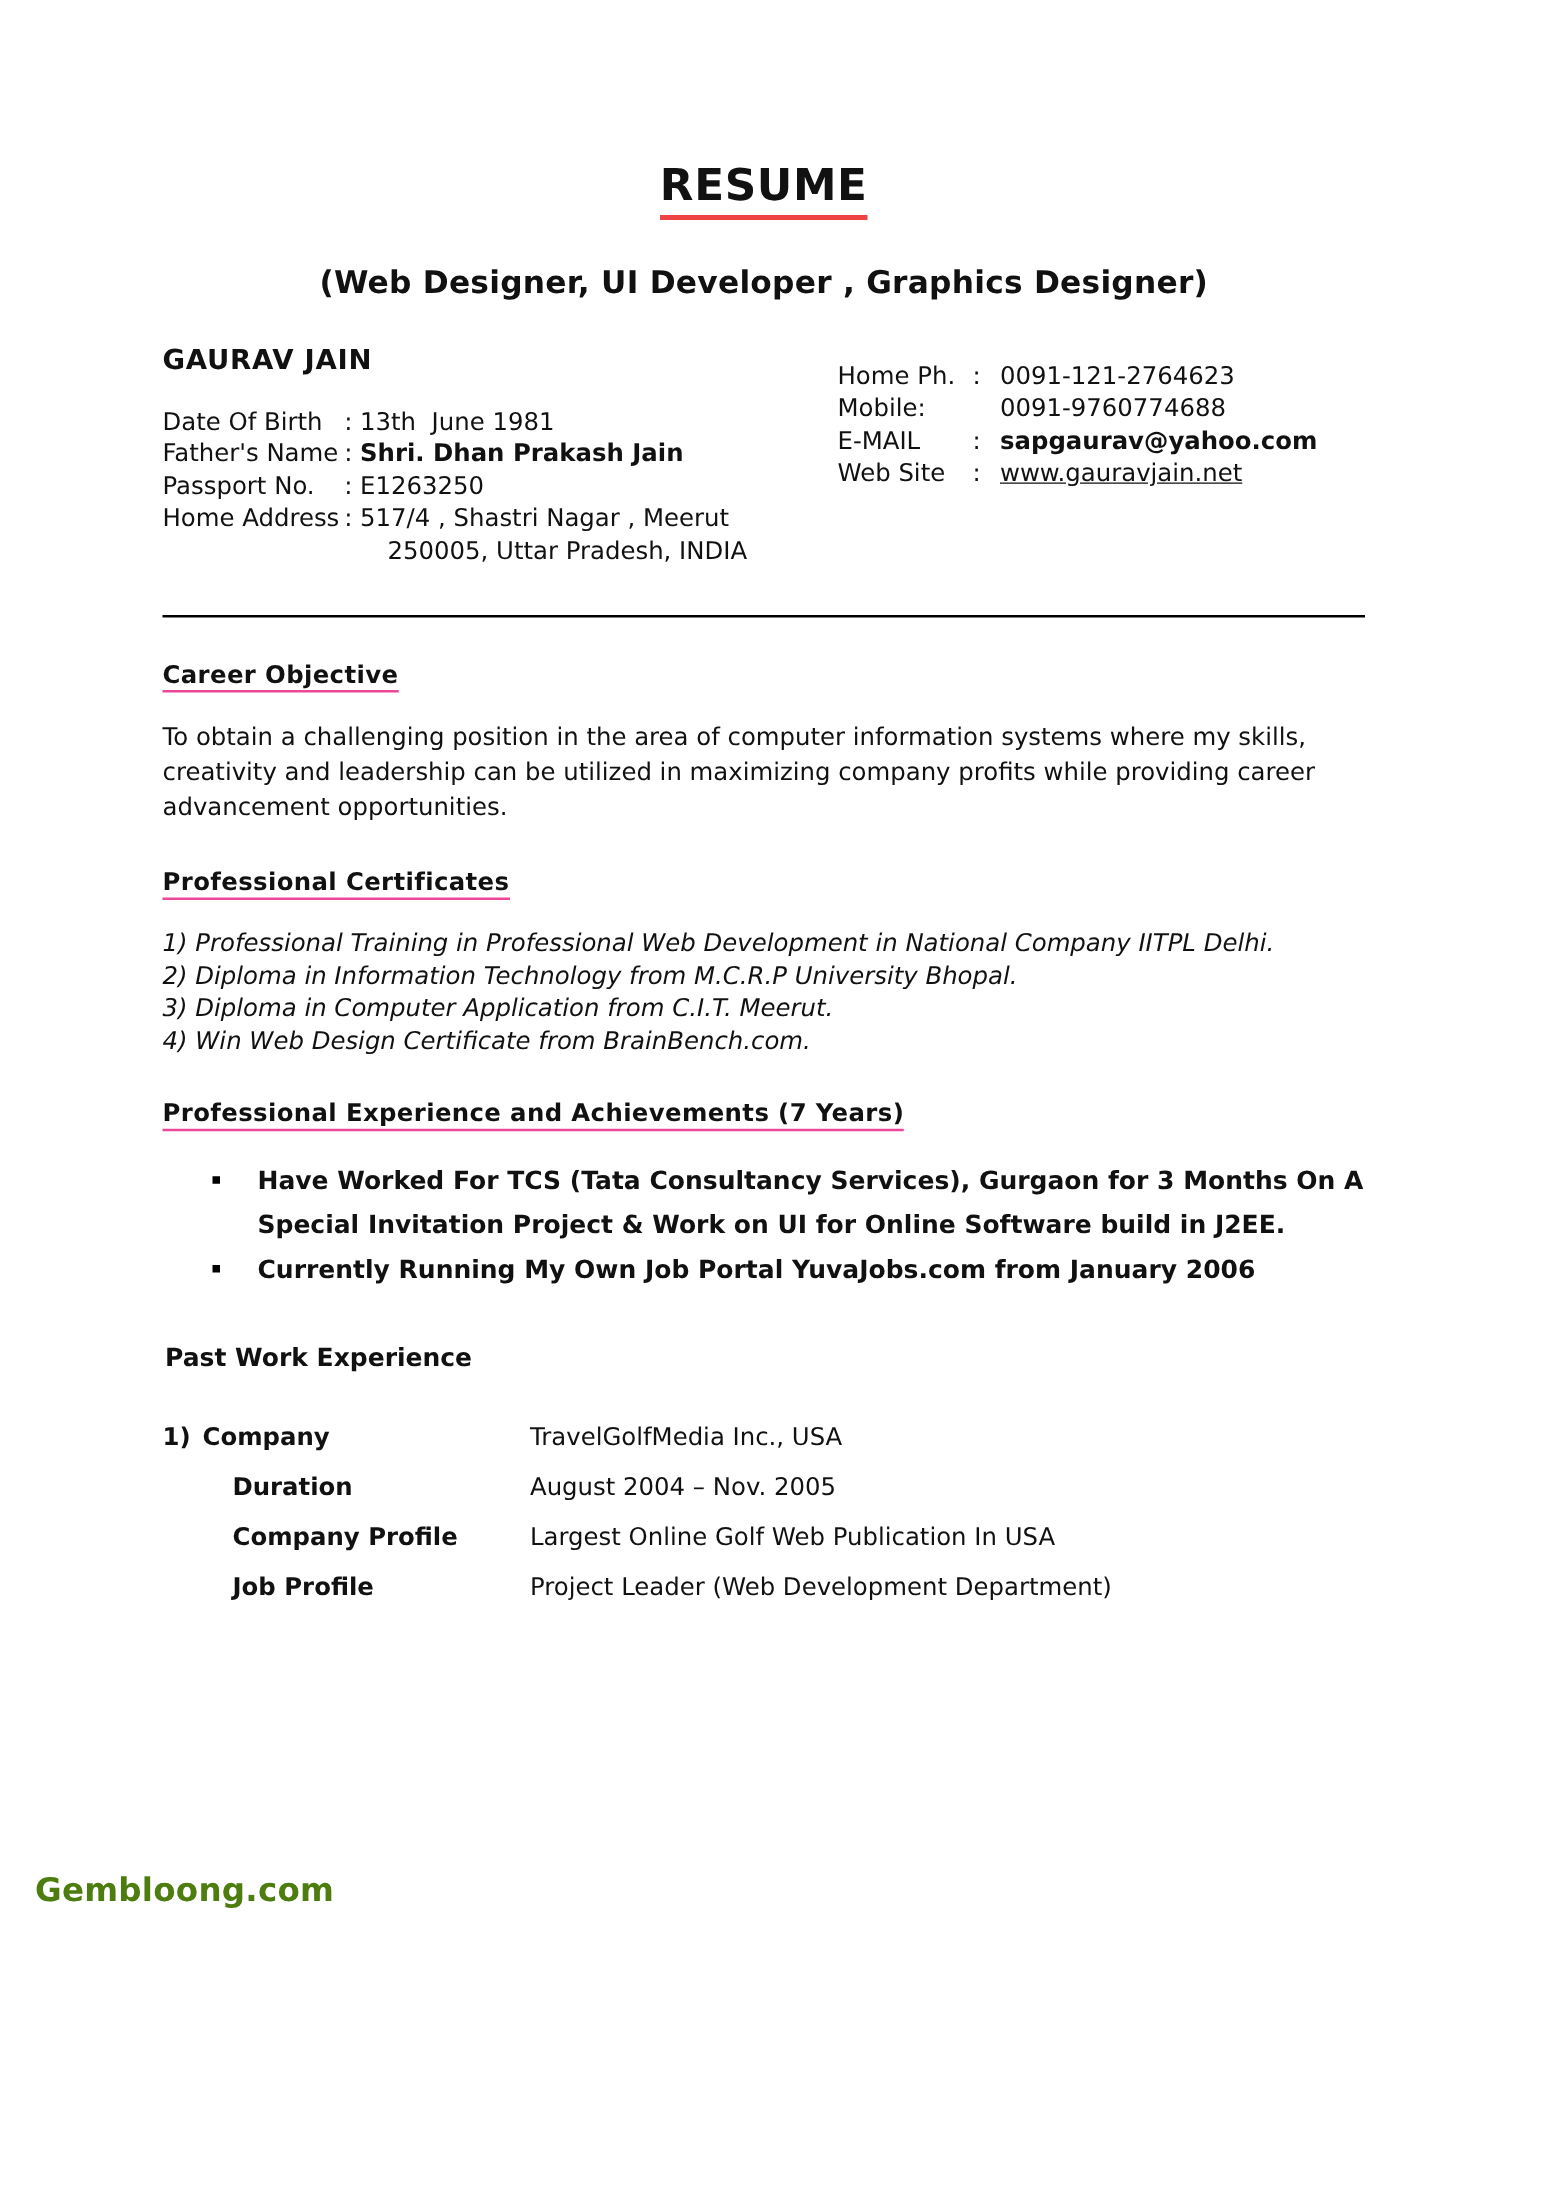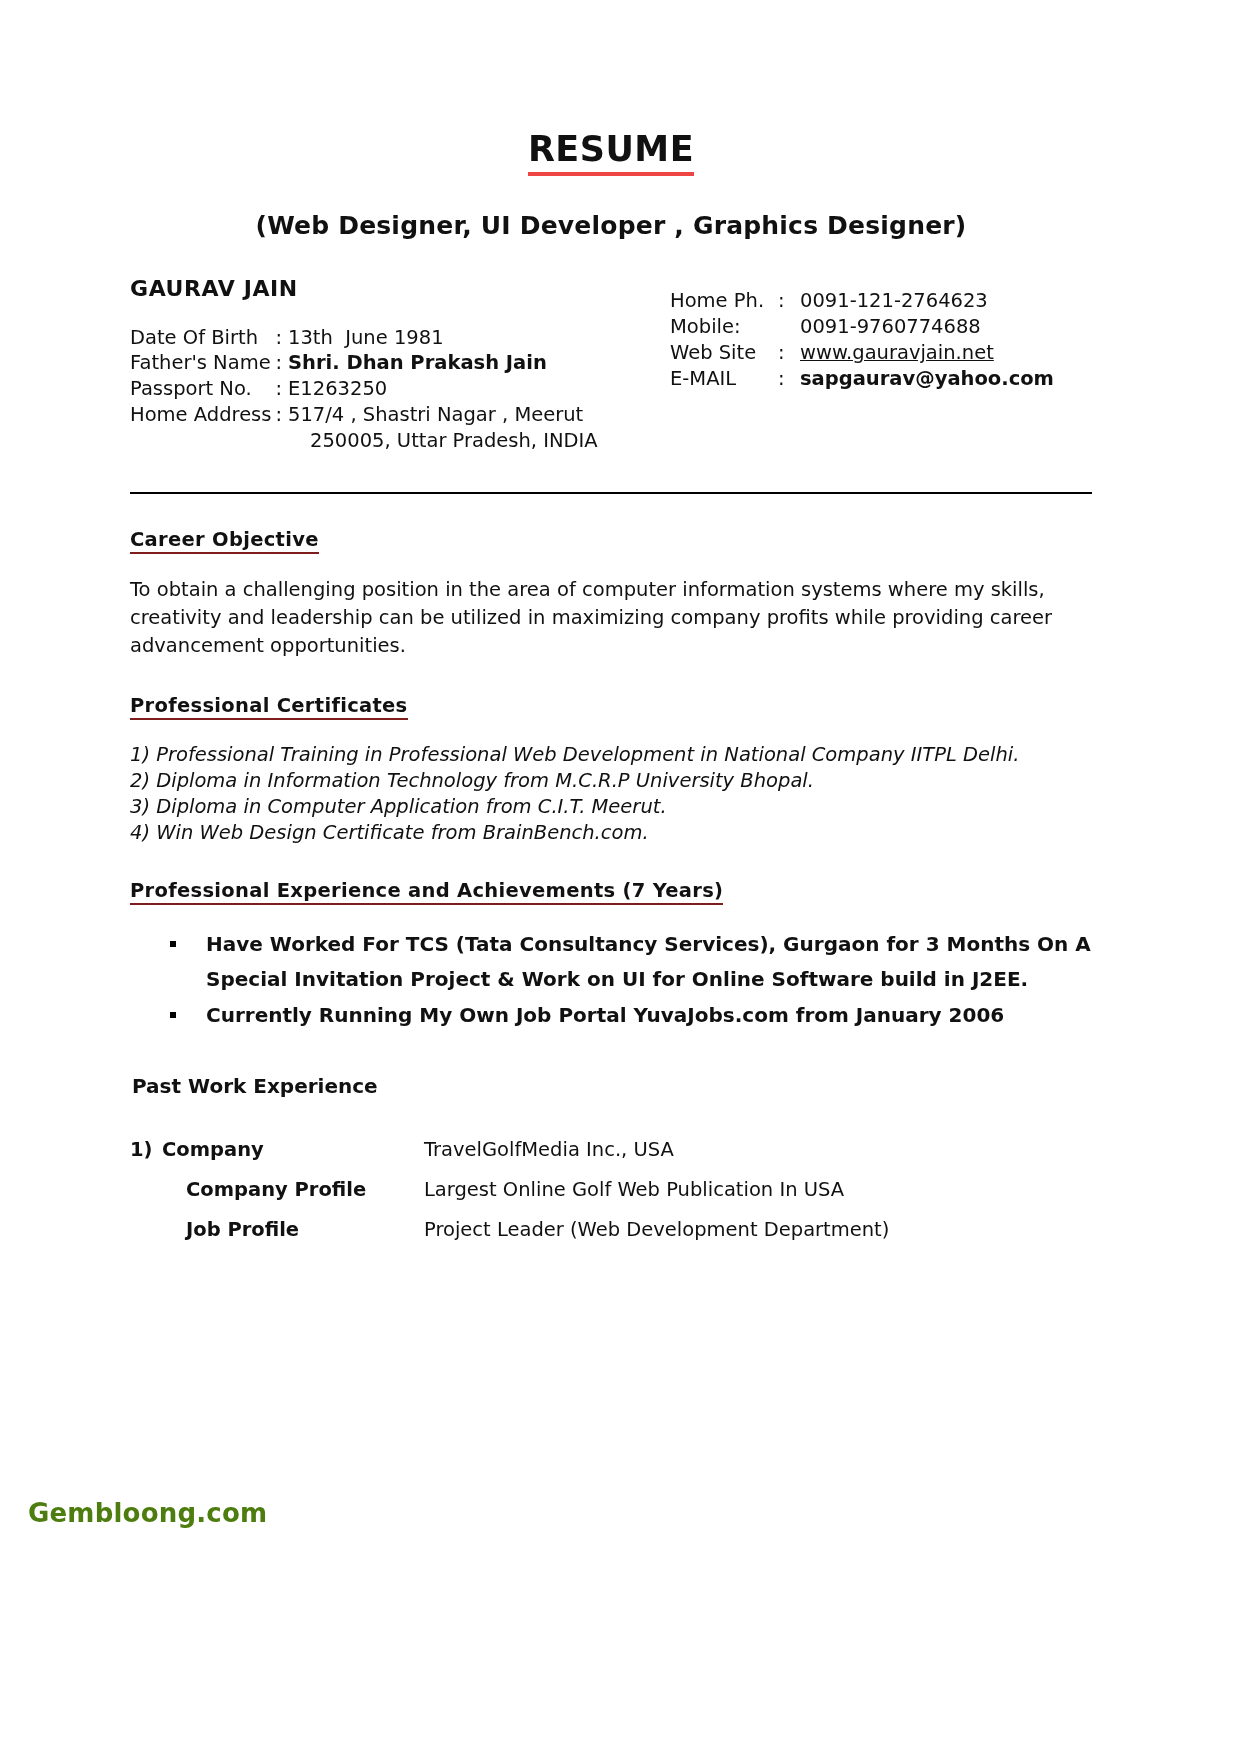--- a/index.html
+++ b/index.html
@@ -96,21 +96,21 @@
     border-top: 2px solid #000;
     margin: 16px 0 0 0;
   }
 
   
   .section { margin-top: 34px; }
   .section-title {
     font-weight: bold;
     font-size: 19.5px;
     display: inline-block;
-    border-bottom: 2px solid #7f1d1d;
+    border-bottom: 2px solid #ec4899;
     padding-bottom: 1px;
     letter-spacing: 0.3px;
   }
   .body-text {
     font-size: 19.5px;
     line-height: 1.45;
     margin-top: 22px;
   }
   .list-line {
     font-size: 19.5px;
@@ -231,28 +231,28 @@
             <td class="clbl">Home Ph.</td>
             <td class="csep">:</td>
             <td>0091-121-2764623</td>
           </tr>
           <tr>
             <td class="clbl">Mobile:</td>
             <td class="csep"></td>
             <td>0091-9760774688</td>
           </tr>
           <tr>
+            <td class="clbl">E-MAIL</td>
+            <td class="csep">:</td>
+            <td class="bold">sapgaurav@yahoo.com</td>
+          </tr>
+          <tr>
             <td class="clbl">Web Site</td>
             <td class="csep">:</td>
             <td class="link-underline">www.gauravjain.net</td>
-          </tr>
-          <tr>
-            <td class="clbl">E-MAIL</td>
-            <td class="csep">:</td>
-            <td class="bold">sapgaurav@yahoo.com</td>
           </tr>
         </tbody>
           </table>
       </div>
     </div>
 
     <hr class="divider">
 
     <div class="section">
       <div class="section-title">Career Objective</div>
@@ -289,20 +289,25 @@
 
       <table class="work-table">
         <tbody>
             <tr>
           <td class="work-num">1)</td>
           <td class="work-key">Company</td>
           <td class="work-val">TravelGolfMedia Inc., USA</td>
         </tr>
         <tr>
           <td class="work-num"></td>
+          <td class="work-key" style="padding-left:24px">Duration</td>
+          <td class="work-val">August 2004 – Nov. 2005</td>
+        </tr>
+        <tr>
+          <td class="work-num"></td>
           <td class="work-key" style="padding-left:24px">Company Profile</td>
           <td class="work-val">Largest Online Golf Web Publication In USA</td>
         </tr>
         <tr>
           <td class="work-num"></td>
           <td class="work-key" style="padding-left:24px">Job Profile</td>
           <td class="work-val">Project Leader (Web Development Department)</td>
         </tr>
       </tbody>
         </table>

